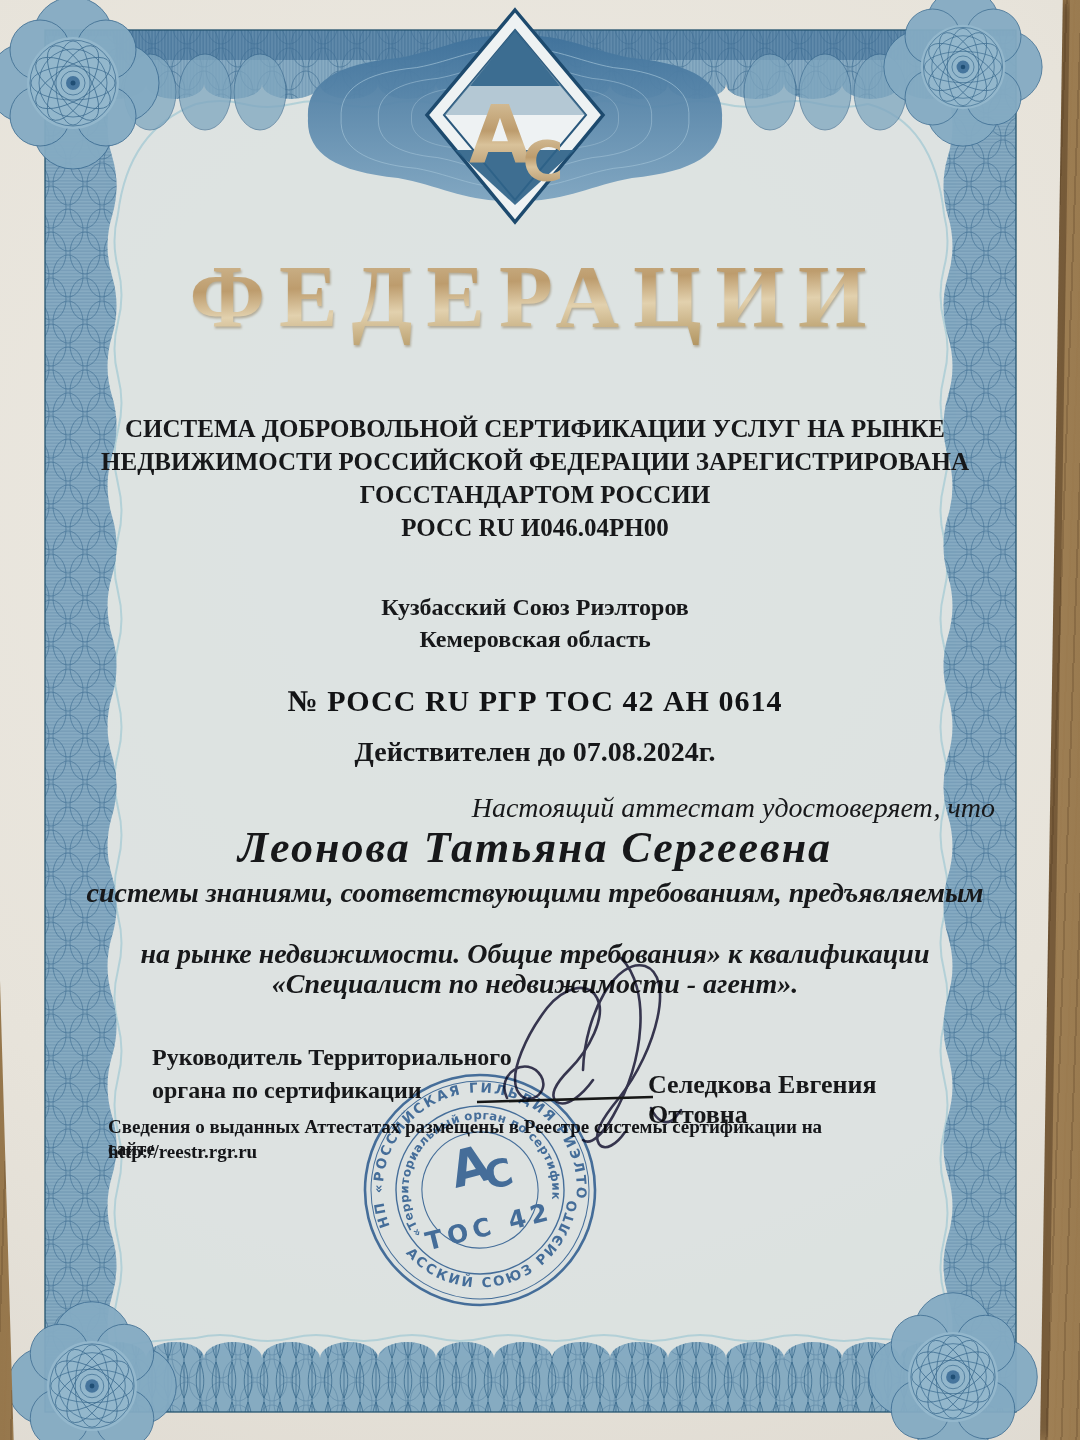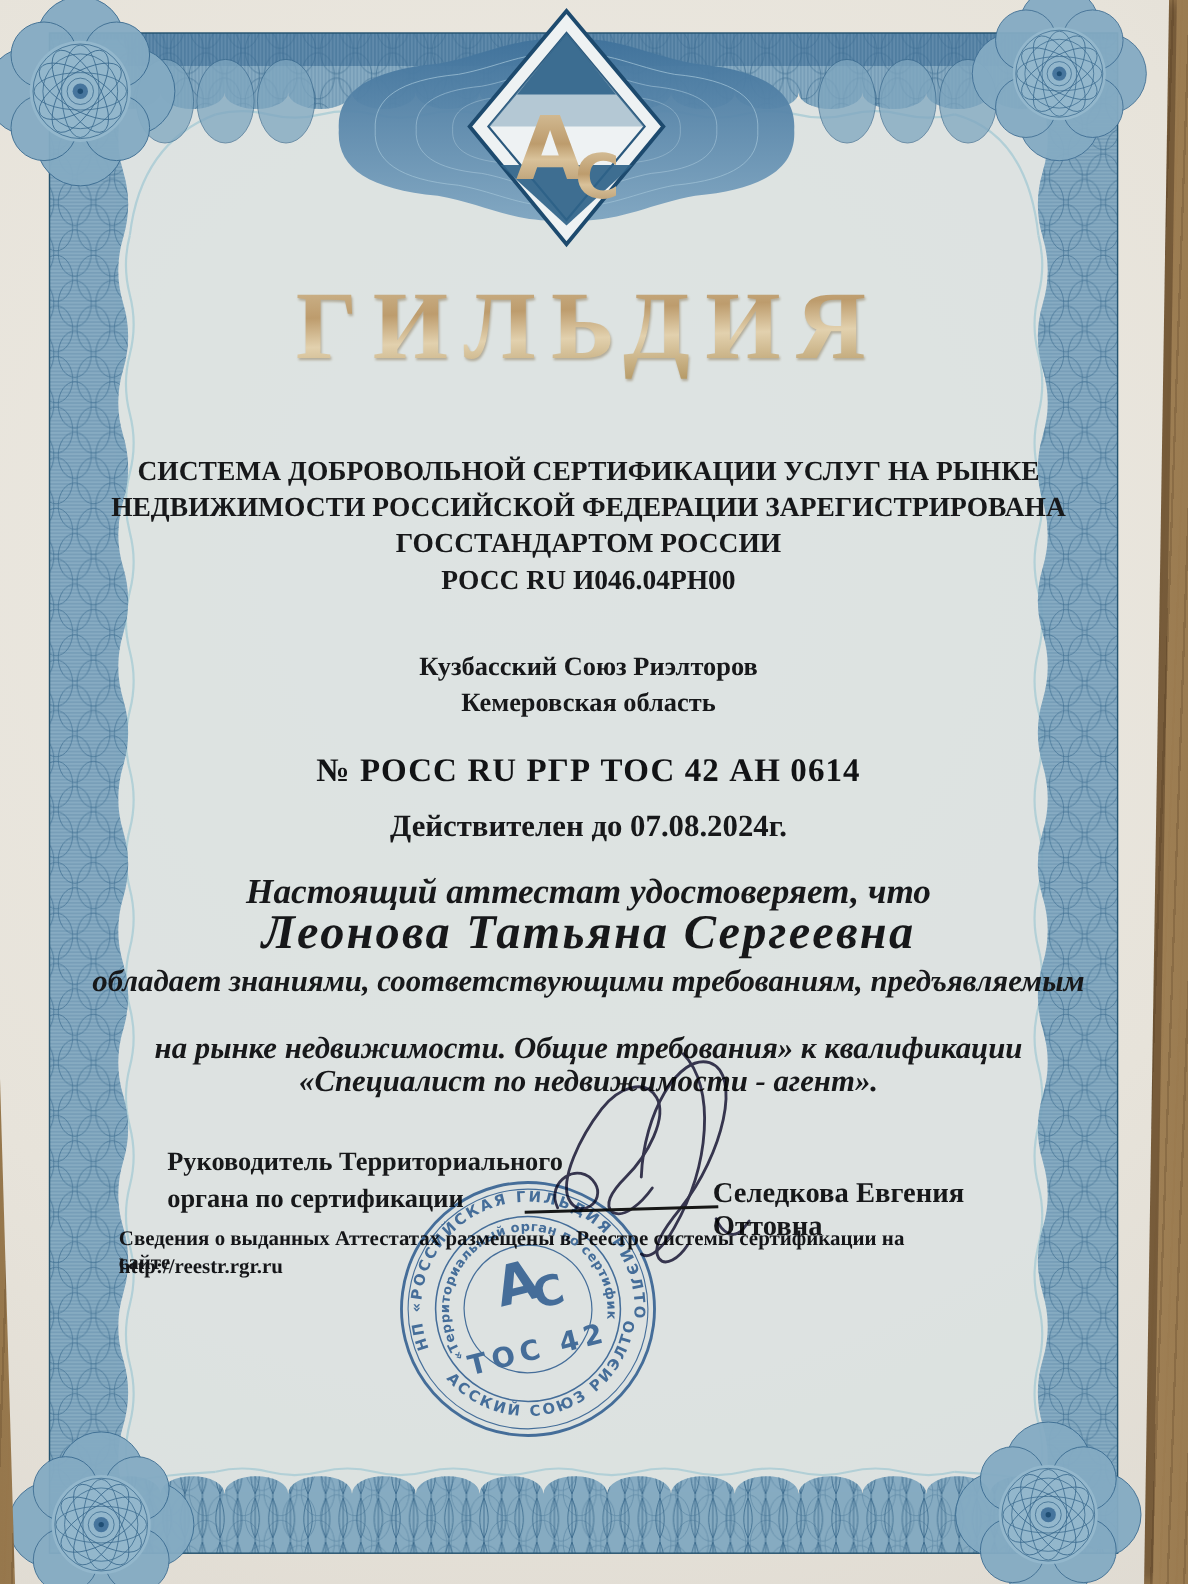--- a/index.html
+++ b/index.html
@@ -27,21 +27,21 @@
     -webkit-background-clip:text;background-clip:text;color:transparent;
     -webkit-text-fill-color:transparent;
     filter:drop-shadow(1px 2px 1px rgba(110,85,40,.38));}
   .sys{font-size:25px;line-height:33px;font-weight:bold;}
   .sys0{top:412px}.sys1{top:445px}.sys2{top:478px}.sys3{top:511px}
   .terr{top:546px;font-size:26px;font-weight:bold;}
   .org{top:594px;font-size:24px;font-weight:bold;}
   .region{top:626px;font-size:24px;font-weight:bold;}
   .num{top:684px;font-size:30px;font-weight:bold;letter-spacing:1px;color:#121315;}
   .valid{top:736px;font-size:28px;font-weight:bold;}
-  .intro{top:792px;font-size:32px;font-weight:bold;font-style:italic;}
+  .intro{top:792px;font-size:28px;font-weight:normal;font-style:italic;text-align:right;}
   .holder{top:822px;font-size:44px;font-weight:bold;font-style:italic;letter-spacing:2px;}
   .bodyl{font-size:28px;line-height:30px;font-weight:bold;font-style:italic;}
   .b0{top:878px}.b1{top:908px}.b2{top:939px}.b3{top:969px}
   .role{position:absolute;left:108px;top:1041px;width:420px;text-align:left;
         font-size:24px;line-height:33px;font-weight:bold;color:#17181a;margin-left:44px;}
   .signame{position:absolute;left:648px;top:1070px;width:330px;text-align:left;
         font-size:26px;font-weight:bold;color:#17181a;}
   .foot{position:absolute;left:108px;text-align:left;color:#141518;}
   .foot1{top:1116px;font-size:19px;font-weight:bold;width:760px;}
   .foot2{top:1141px;font-size:19px;font-weight:600;width:400px;}
@@ -210,37 +210,37 @@
         <text x="500" y="163" font-size="80" font-weight="bold" text-anchor="middle" fill="url(#gold)" font-family="DejaVu Sans, sans-serif">А</text>
         <text x="543" y="180" font-size="56" font-weight="bold" text-anchor="middle" fill="url(#gold)" font-family="DejaVu Sans, sans-serif">С</text>
       </g>
 
       <use href="#rosette" transform="translate(73,83)"></use>
       <use href="#rosette" transform="translate(963,67) scale(0.92)"></use>
       <use href="#rosette" transform="translate(92,1386) scale(0.98)"></use>
       <use href="#rosette" transform="translate(953,1377) scale(0.98)"></use>
     </svg>
 
-    <div class="t title">ГИЛЬДИЯ</div>
+    <div class="t title">ФЕДЕРАЦИИ</div>
 
     <div class="t sys sys0">СИСТЕМА ДОБРОВОЛЬНОЙ СЕРТИФИКАЦИИ УСЛУГ НА РЫНКЕ</div>
     <div class="t sys sys1">НЕДВИЖИМОСТИ РОССИЙСКОЙ ФЕДЕРАЦИИ ЗАРЕГИСТРИРОВАНА</div>
     <div class="t sys sys2">ГОССТАНДАРТОМ РОССИИ</div>
     <div class="t sys sys3">РОСС RU И046.04РН00</div>
 
     <div class="t org">Кузбасский Союз Риэлторов</div>
     <div class="t region">Кемеровская область</div>
 
     <div class="t num">№ РОСС RU РГР ТОС 42 АН 0614</div>
     <div class="t valid">Действителен до 07.08.2024г.</div>
 
     <div class="t intro">Настоящий аттестат удостоверяет, что</div>
     <div class="t holder">Леонова Татьяна Сергеевна</div>
 
-    <div class="t bodyl b0">обладает знаниями, соответствующими требованиям, предъявляемым</div>
+    <div class="t bodyl b0">системы знаниями, соответствующими требованиям, предъявляемым</div>
     <div class="t bodyl b2">на рынке недвижимости. Общие требования» к квалификации</div>
     <div class="t bodyl b3">«Специалист по недвижимости - агент».</div>
 
     <div class="role">
       <div>Руководитель Территориального</div>
       <div>органа по сертификации</div>
     </div>
     <div class="signame">Селедкова Евгения Оттовна</div>
 
     <div class="foot foot1">Сведения о выданных Аттестатах размещены в Реестре системы сертификации на сайте</div>

